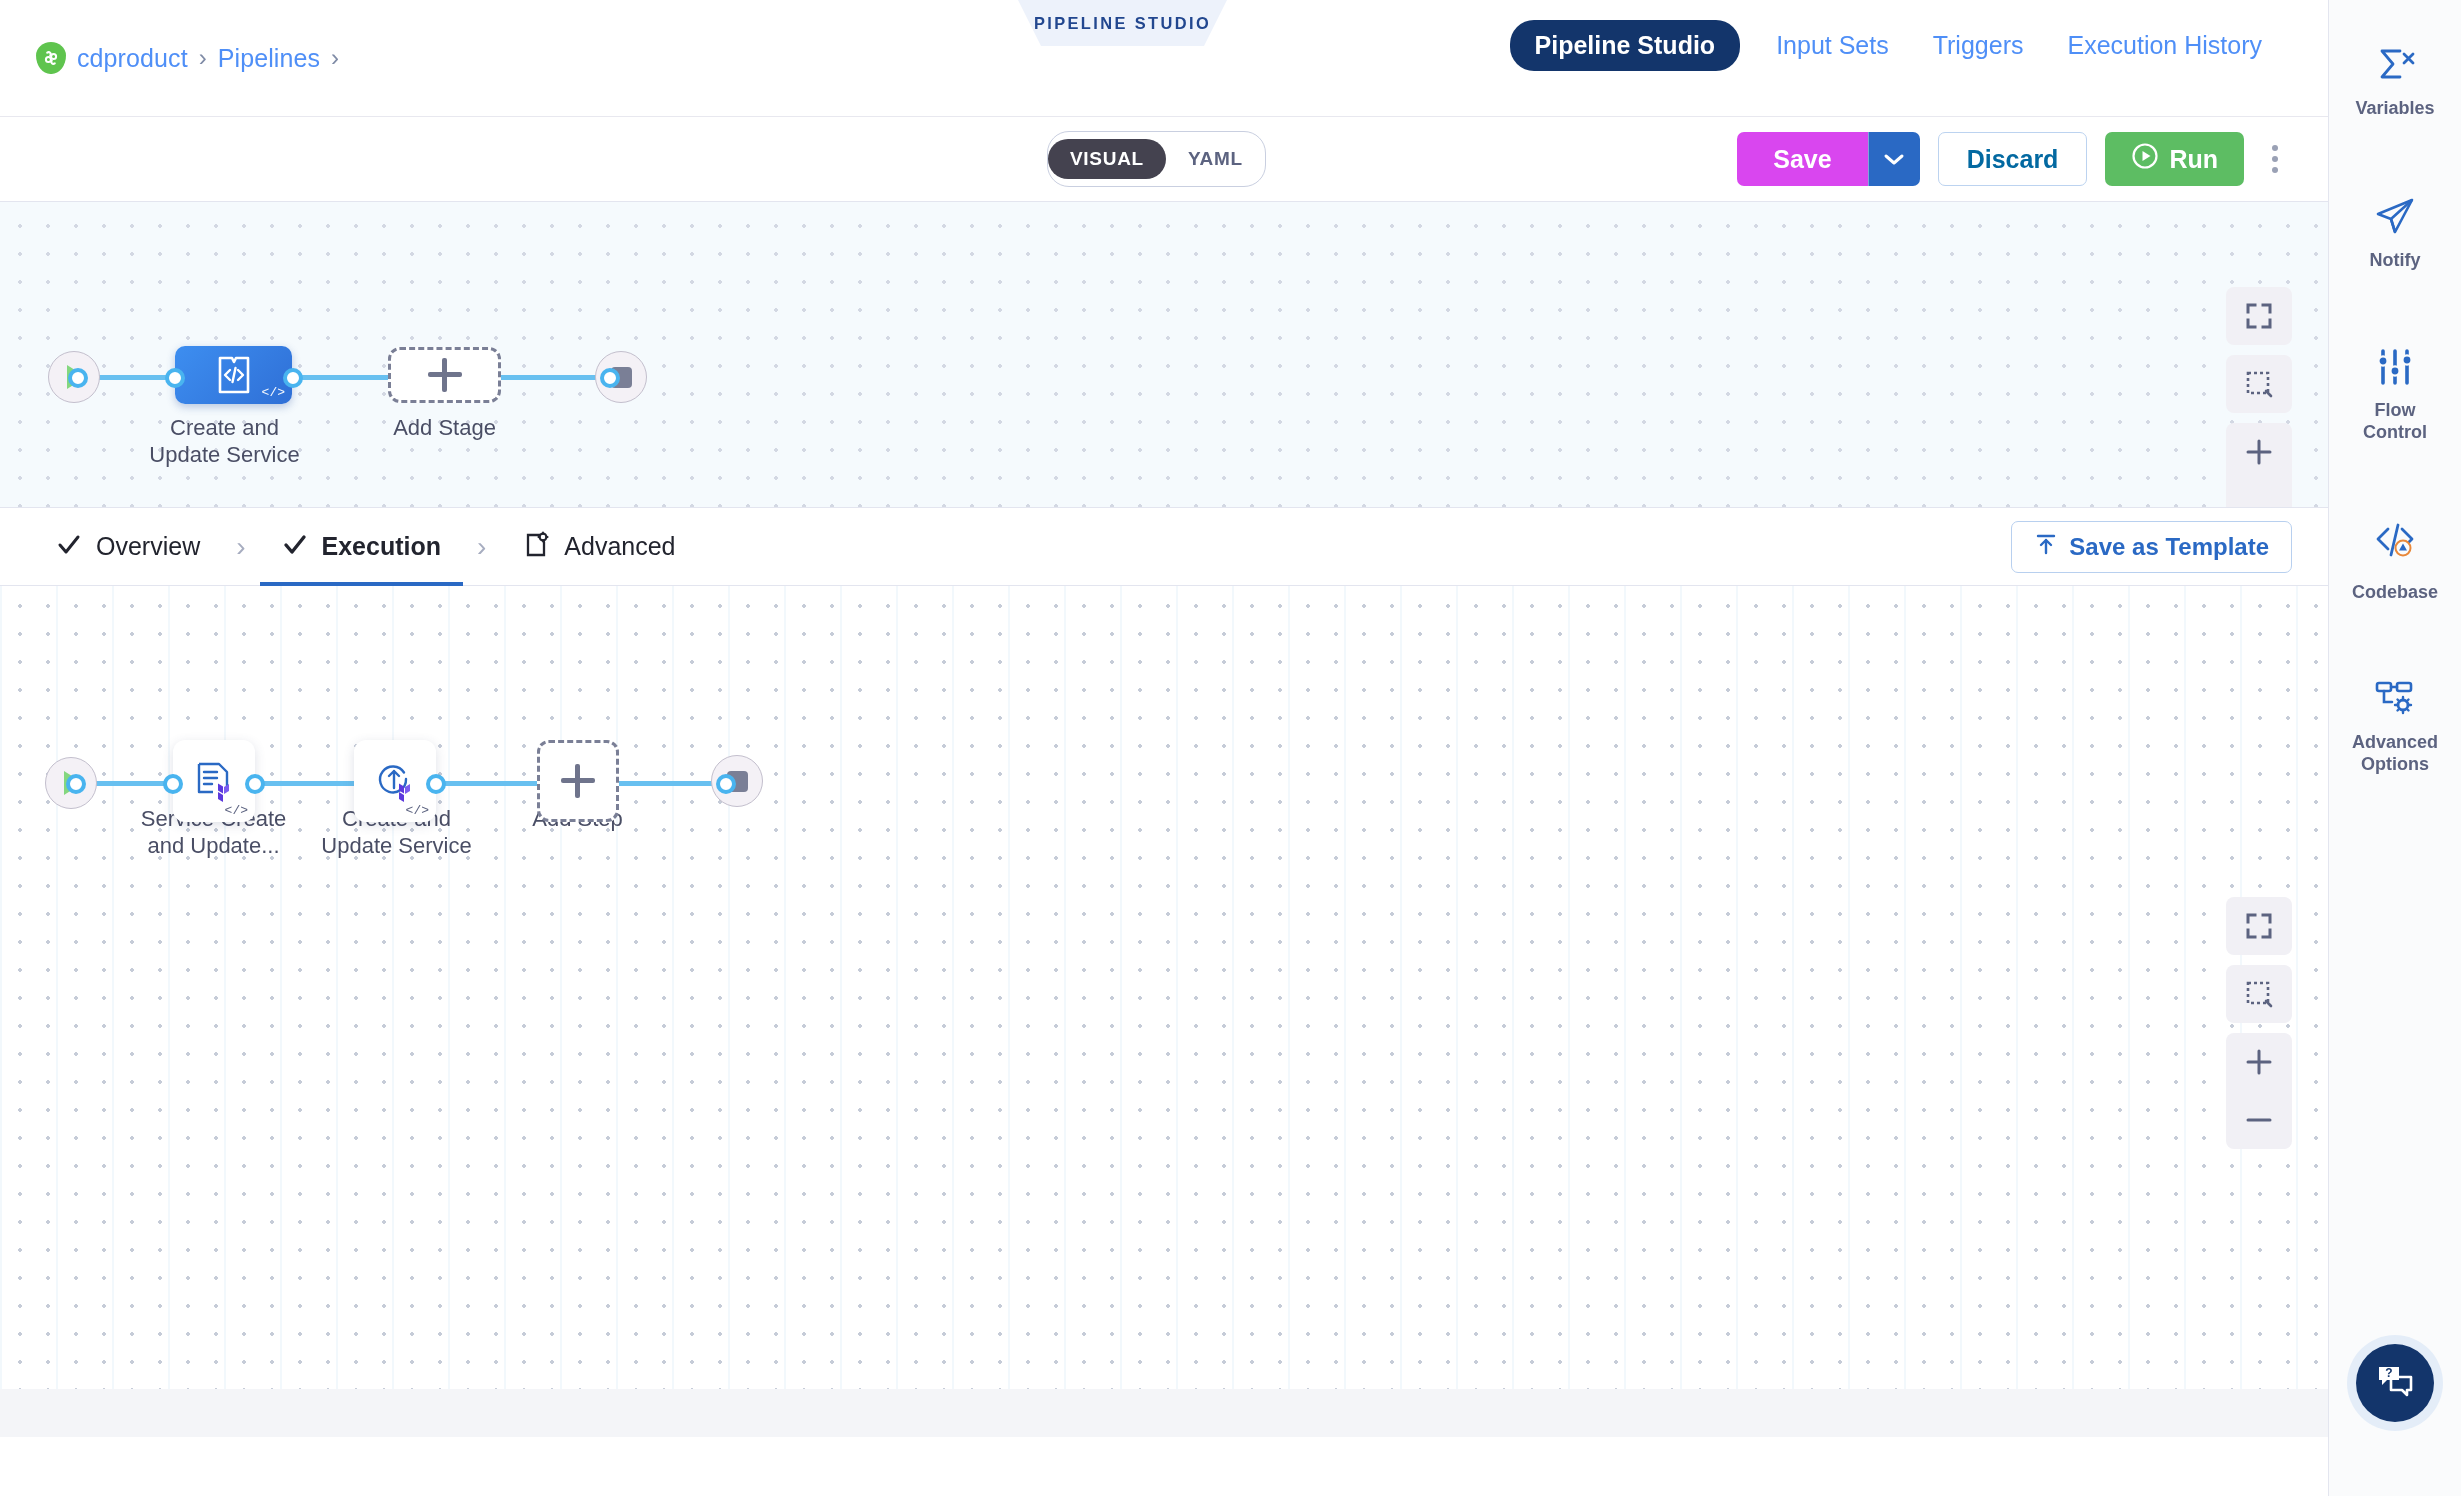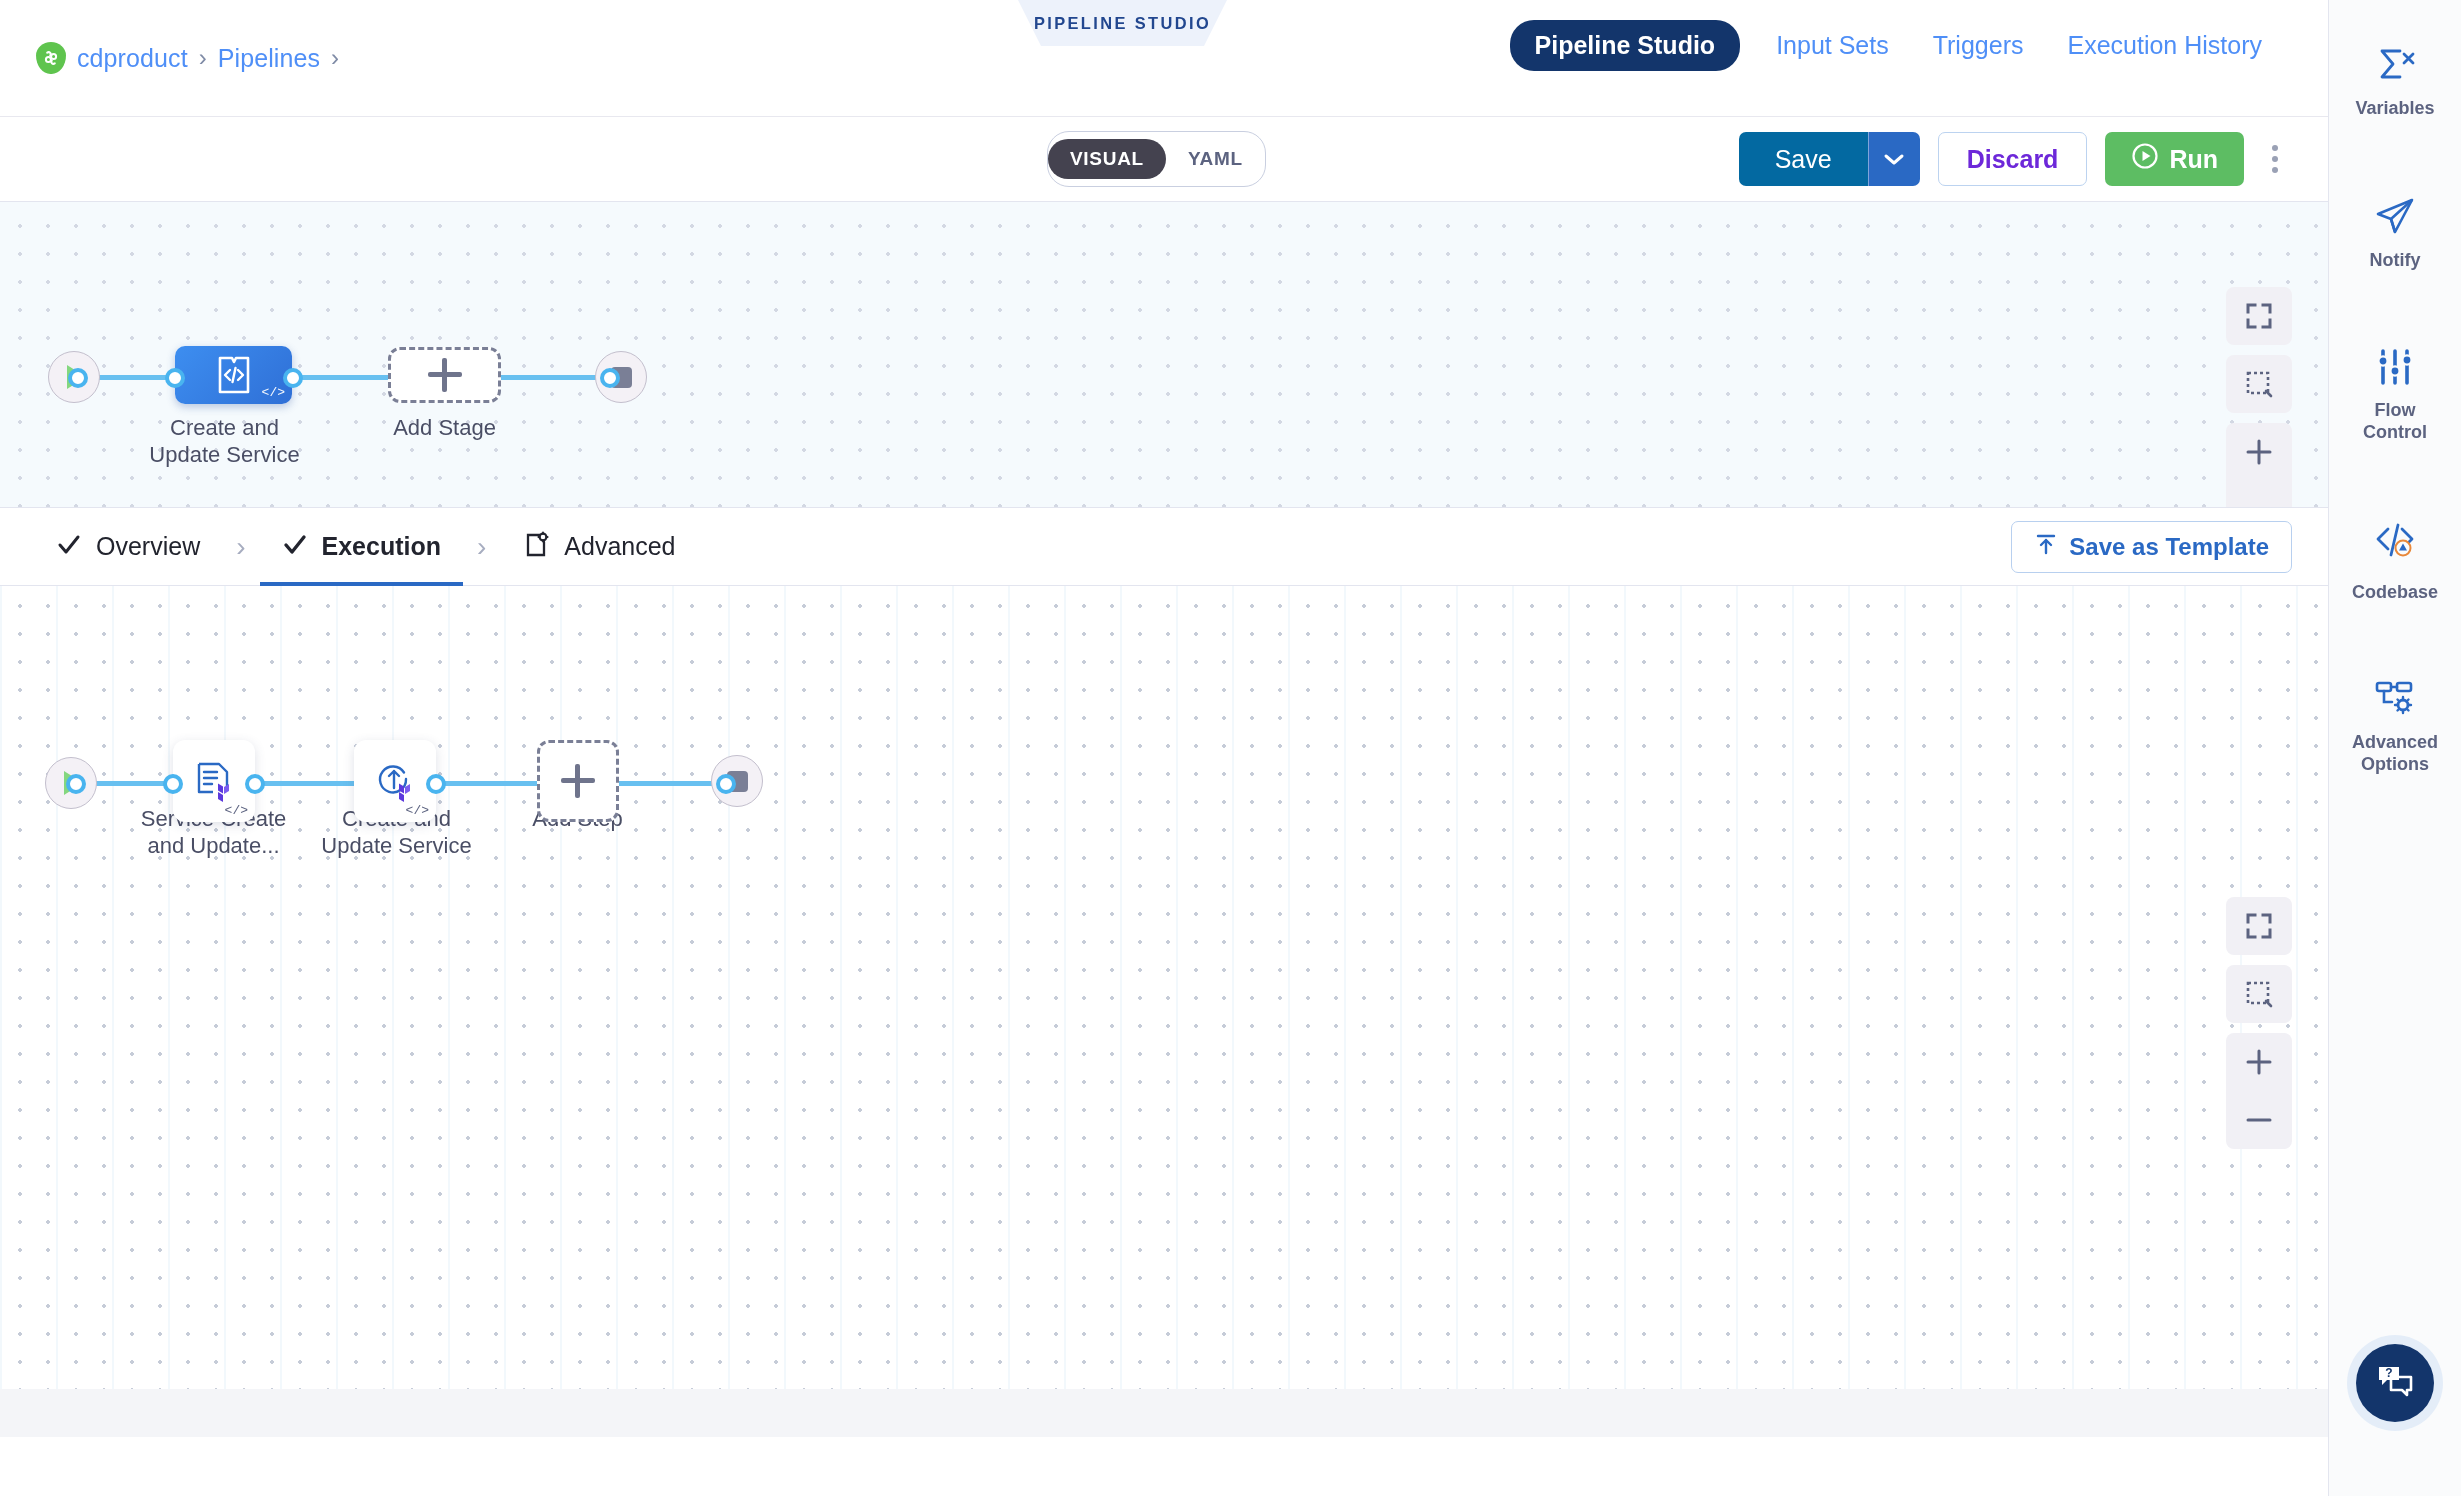--- a/index.html
+++ b/index.html
@@ -73,30 +73,30 @@
     color: #5c6380; cursor: pointer; border-radius: 22px;
   }
   .mode-opt.active { background: #44424f; color: #fff; }
 
   .title-actions {
     position: absolute; right: 40px; top: 50%; transform: translateY(-50%);
     display: flex; align-items: center; gap: 18px;
   }
   .save-group { display: flex; height: 54px; border-radius: 7px; overflow: hidden; }
   .save-btn {
-    background: #0369a1; color: #fff; font-size: 25px; font-weight: normal;
+    background: #d946ef; color: #fff; font-size: 25px; font-weight: bold;
     padding: 0 36px; display: flex; align-items: center; cursor: pointer; border: none;
   }
   .save-caret {
     background: #2a69c4; width: 52px; display: flex; align-items: center; justify-content: center;
     cursor: pointer; border-left: 1px solid #ffffff66;
   }
   .discard-btn {
     height: 54px; border: 1px solid #bcd3f0; border-radius: 7px; background: #fff;
-    color: #6d28d9; font-size: 25px; font-weight: bold; padding: 0 28px;
+    color: #0369a1; font-size: 25px; font-weight: bold; padding: 0 28px;
     display: flex; align-items: center; cursor: pointer;
   }
   .run-btn {
     height: 54px; border-radius: 7px; background: #5dbd63; color: #fff;
     font-size: 25px; font-weight: bold; padding: 0 26px;
     display: flex; align-items: center; gap: 10px; cursor: pointer; border: none;
   }
   .kebab { display: flex; flex-direction: column; gap: 5px; padding: 6px 10px; cursor: pointer; }
   .kebab i { width: 6px; height: 6px; background: #9aa1b5; border-radius: 50%; display: block; }
 

